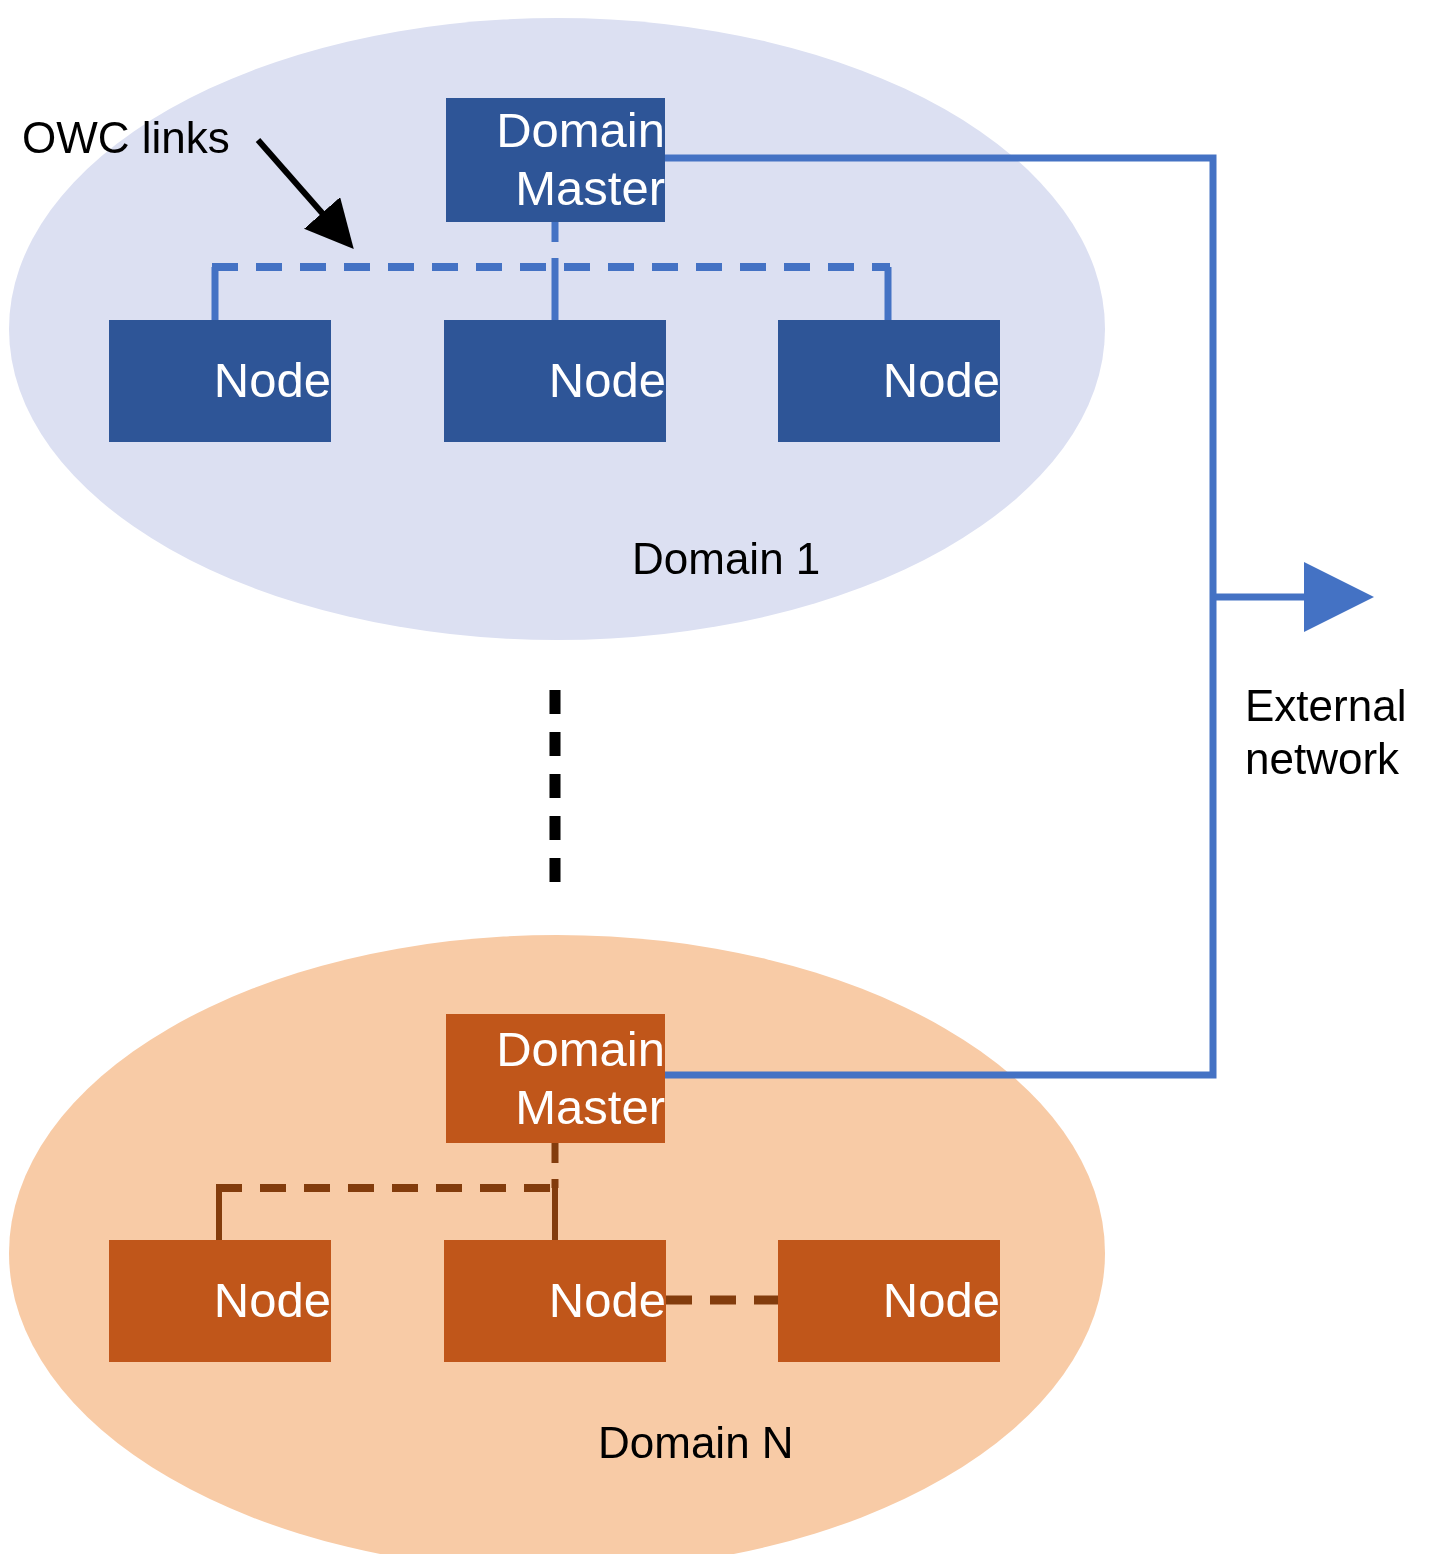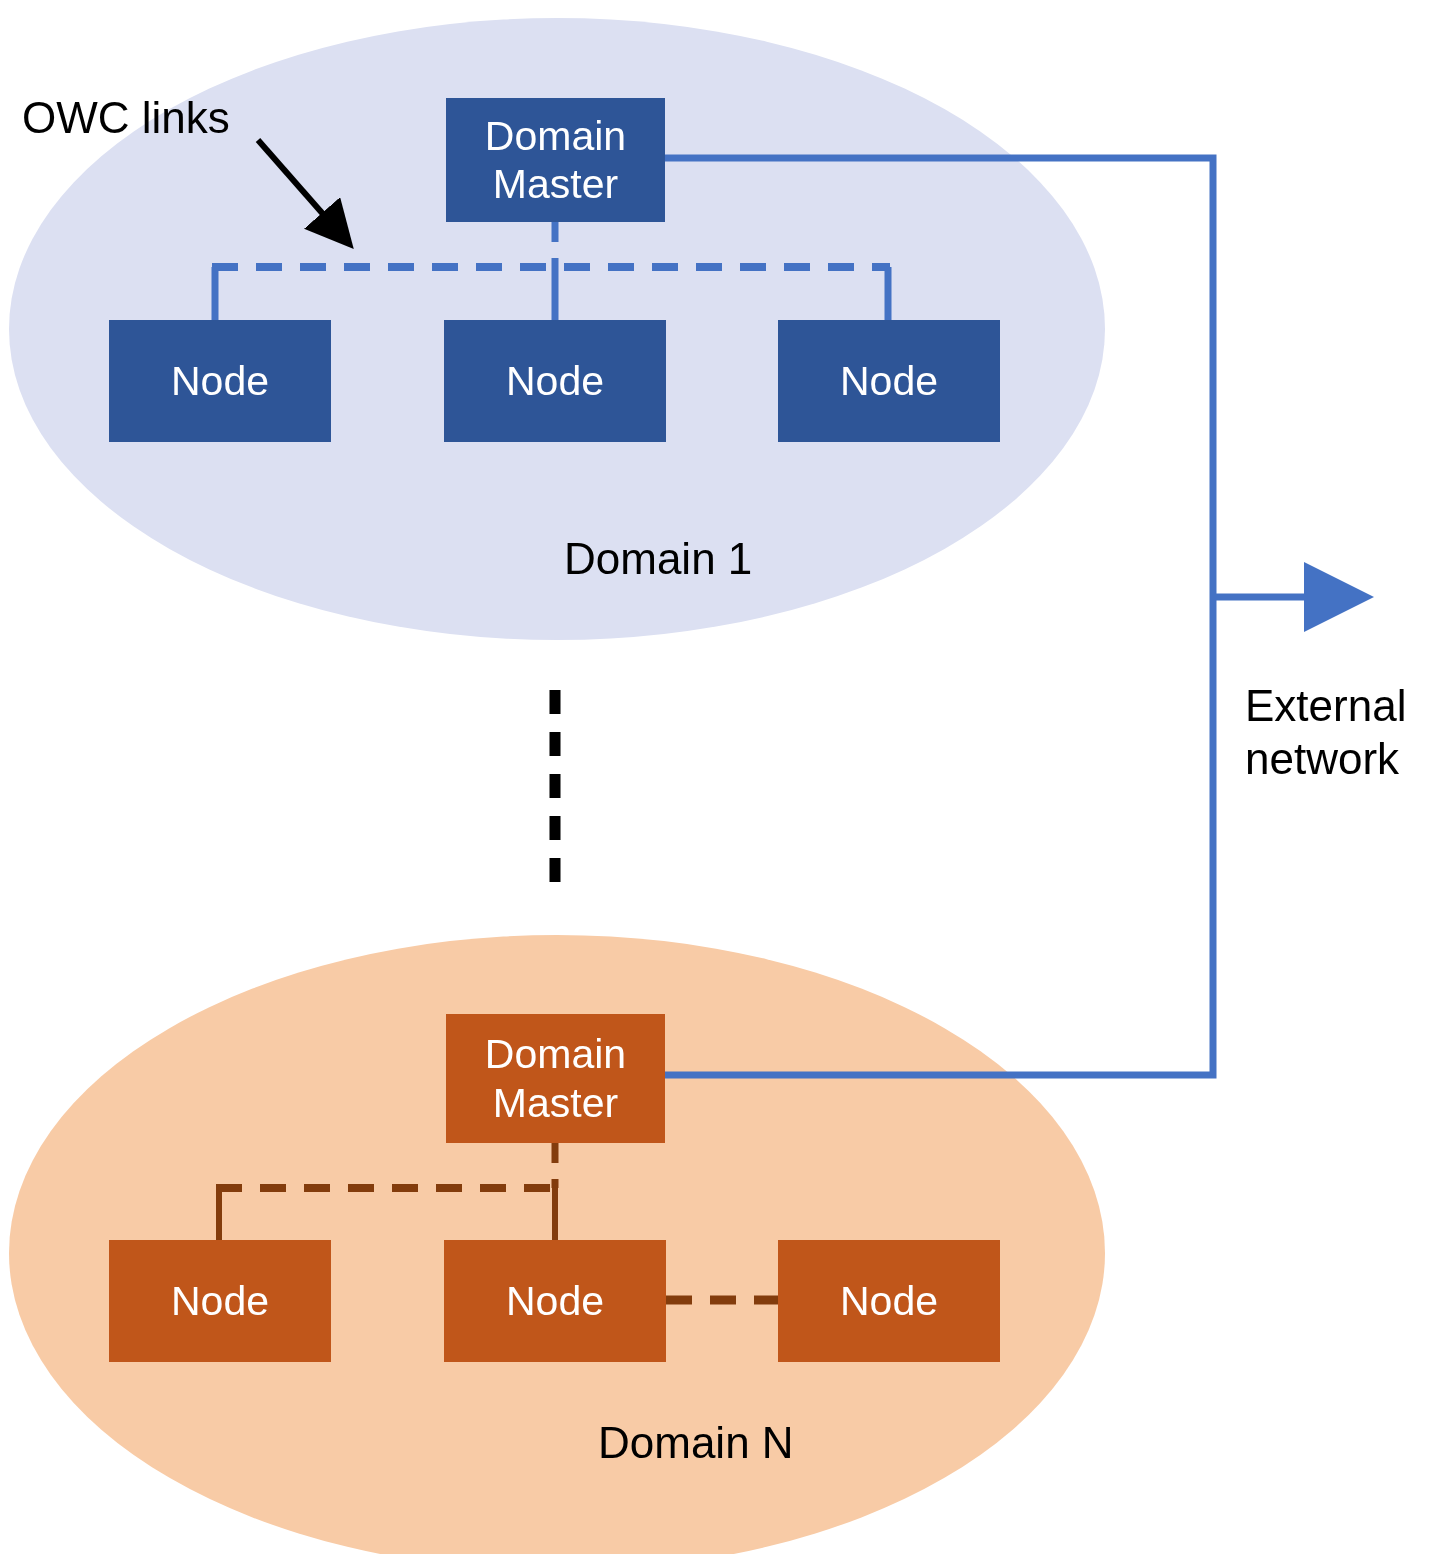--- a/index.html
+++ b/index.html
@@ -25,24 +25,24 @@
     position: absolute;
     left: 0;
     top: 0;
     width: 1438px;
     height: 1554px;
   }
   .box-label {
     position: absolute;
     display: flex;
     flex-direction: column;
-    align-items: center;
+    align-items: flex-end;
     justify-content: center;
     color: #ffffff;
-    font-size: 41px;
+    font-size: 49px;
     line-height: 1.18;
     text-align: center;
     font-family: "Liberation Sans", sans-serif;
     pointer-events: none;
     white-space: pre-line;
   }
   .plain-label {
     position: absolute;
     color: #000000;
     font-family: "Liberation Sans", sans-serif;
@@ -104,23 +104,23 @@
   </svg>
 
   <div class="box-label" style="left:446px; top:98px; width:219px; height:124px;">
     <span>Domain</span>
     <span>Master</span>
   </div>
   <div class="box-label" style="left:109px; top:320px; width:222px; height:122px;">Node</div>
   <div class="box-label" style="left:444px; top:320px; width:222px; height:122px;">Node</div>
   <div class="box-label" style="left:778px; top:320px; width:222px; height:122px;">Node</div>
 
-  <div class="plain-label" style="left:564px; top:533px;text-align:center;">Domain 1</div>
+  <div class="plain-label" style="left:632px; top:533px;text-align:center;">Domain 1</div>
 
-  <div class="plain-label" style="left:22px; top:92px;">OWC links</div>
+  <div class="plain-label" style="left:22px; top:112px;">OWC links</div>
 
   <div class="plain-label" style="left:1245px; top:680px; width:190px;">External
 network</div>
 
   <div class="box-label" style="left:446px; top:1014px; width:219px; height:129px;">
     <span>Domain</span>
     <span>Master</span>
   </div>
   <div class="box-label" style="left:109px; top:1240px; width:222px; height:122px;">Node</div>
   <div class="box-label" style="left:444px; top:1240px; width:222px; height:122px;">Node</div>

